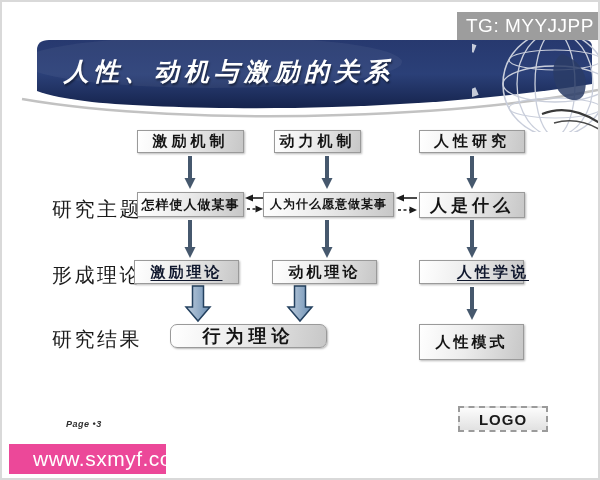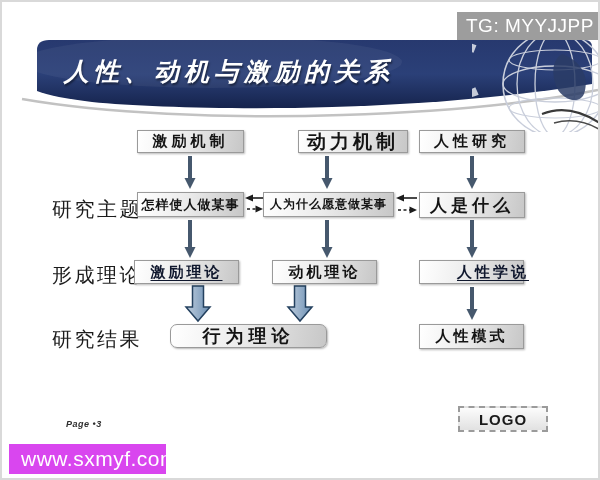--- a/index.html
+++ b/index.html
@@ -37,21 +37,21 @@
   }
   #logo-box{
     position:absolute;left:456px;top:404px;width:90px;height:26px;z-index:2;
     border:2px dashed #9b9b9b;box-sizing:border-box;
     background:linear-gradient(180deg,#fcfcfc,#e1e1e1);
     display:flex;align-items:center;justify-content:center;
     font-weight:bold;font-size:15px;letter-spacing:1px;color:#191919;
   }
   #site-watermark{
     position:absolute;left:7px;top:442px;width:157px;height:30px;z-index:3;
-    background:#d946ef;color:#ffffff;font-size:21px;line-height:30px;padding-left:12px;
+    background:#ec4899;color:#ffffff;font-size:21px;line-height:30px;padding-left:24px;
     box-sizing:border-box;letter-spacing:.5px;
   }
 </style>
 </head>
 <body>
 
 <div id="slide">
 
   <svg id="artlayer" viewBox="0 0 600 480" xmlns="http://www.w3.org/2000/svg">
     <defs>
@@ -130,31 +130,31 @@
 
   <div id="tg-box">TG: MYYJJPP</div>
 
   <div id="banner-title">人性、动机与激励的关系</div>
 
   <div class="rowlabel" style="left:50px;top:194px;">研究主题</div>
   <div class="rowlabel" style="left:50px;top:260px;">形成理论</div>
   <div class="rowlabel" style="left:50px;top:324px;">研究结果</div>
 
   <div class="node" style="left:135px;top:128px;width:107px;height:23px;font-size:15px;letter-spacing:4px;">激励机制</div>
-  <div class="node" style="left:272px;top:128px;width:110px;height:23px;font-size:19px;letter-spacing:4px;margin-left:24px;">动力机制</div>
+  <div class="node" style="left:272px;top:128px;width:87px;height:23px;font-size:15px;letter-spacing:4px;">动力机制</div>
   <div class="node" style="left:417px;top:128px;width:106px;height:23px;font-size:15px;letter-spacing:4px;">人性研究</div>
 
   <div class="node" style="left:135px;top:190px;width:107px;height:25px;font-size:13px;letter-spacing:1px;">怎样使人做某事</div>
   <div class="node" style="left:261px;top:190px;width:131px;height:25px;font-size:12px;letter-spacing:1px;">人为什么愿意做某事</div>
   <div class="node" style="left:417px;top:190px;width:106px;height:26px;font-size:17px;letter-spacing:4px;">人是什么</div>
 
   <div class="node underlined" style="left:132px;top:258px;width:105px;height:24px;font-size:15px;letter-spacing:3px;">激励理论</div>
   <div class="node" style="left:270px;top:258px;width:105px;height:24px;font-size:15px;letter-spacing:3px;text-align:right;">动机理论</div>
   <div class="node underlined" style="left:417px;top:258px;width:105px;height:24px;font-size:15px;letter-spacing:3px;padding-left:43px;">人性学说</div>
 
   <div class="node" style="left:168px;top:322px;width:157px;height:24px;font-size:18px;letter-spacing:5px;border-radius:7px;">行为理论</div>
-  <div class="node" style="left:417px;top:322px;width:105px;height:25px;font-size:15px;letter-spacing:3px;">人性模式</div>
+  <div class="node" style="left:417px;top:322px;width:105px;height:36px;font-size:15px;letter-spacing:3px;">人性模式</div>
 
   <div id="page-num">Page  •3</div>
   <div id="logo-box">LOGO</div>
   <div id="site-watermark">www.sxmyf.com</div>
 
 </div>
 
 </body></html>

